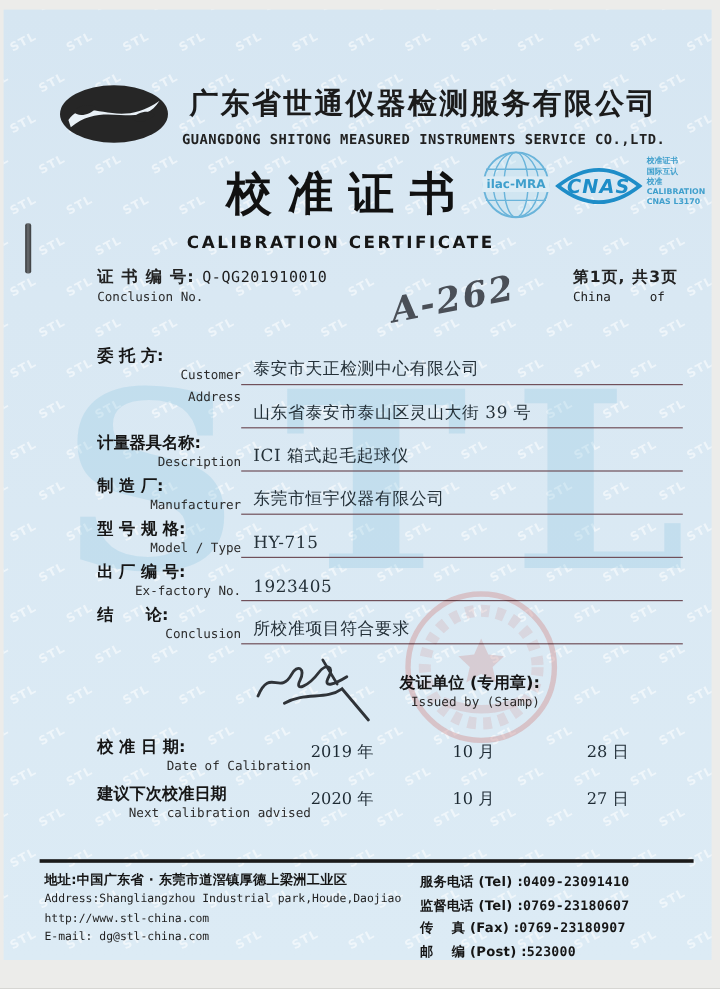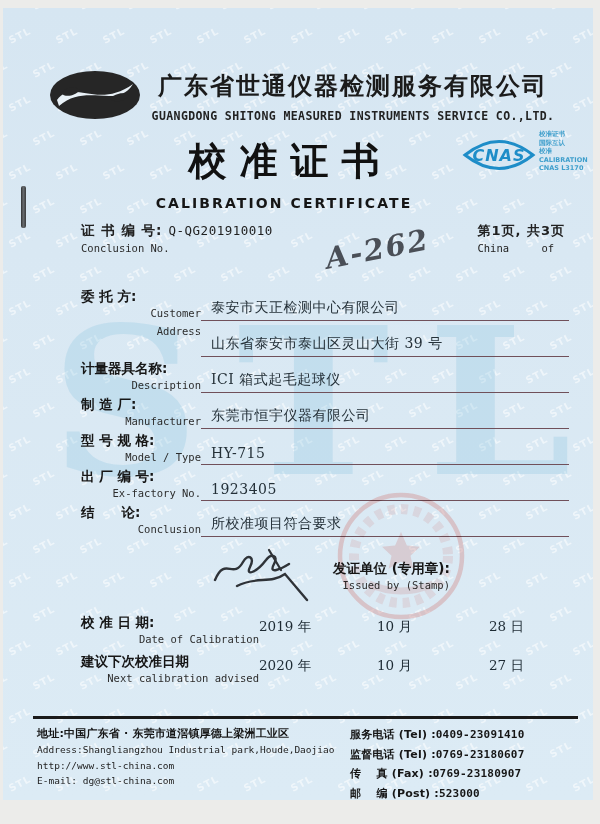--- a/index.html
+++ b/index.html
@@ -424,20 +424,30 @@
         <div class="company-cn">广东省世通仪器检测服务有限公司</div>
         <div class="company-en">GUANGDONG SHITONG MEASURED INSTRUMENTS SERVICE CO.,LTD.</div>
       </div>
 
       <div class="title">
         <div class="title-cn">校准证书</div>
         <div class="title-en">CALIBRATION CERTIFICATE</div>
       </div>
 
       <div class="accred">
+        <div class="ilac">
+          <svg width="58" height="60" viewBox="0 0 58 60">
+            <circle cx="29" cy="30" r="27" fill="rgba(190,225,240,.30)" stroke="#6ab4da" stroke-width="1.6"></circle>
+            <ellipse cx="29" cy="30" rx="10" ry="27" fill="none" stroke="#6ab4da" stroke-width="1.2"></ellipse>
+            <ellipse cx="29" cy="30" rx="19" ry="27" fill="none" stroke="#6ab4da" stroke-width="1.2"></ellipse>
+            <path d="M4,17 H54 M2,30 H56 M4,43 H54" stroke="#6ab4da" stroke-width="1.2" fill="none"></path>
+            <rect x="1" y="23" width="56" height="13" fill="#dcecf5"></rect>
+            <text x="29" y="33" text-anchor="middle" font-family="DejaVu Sans, sans-serif" font-size="10" font-weight="bold" fill="#3f9fcc">ilac-MRA</text>
+          </svg>
+        </div>
         <div class="cnas">
           <svg width="76" height="42" viewBox="0 0 76 42">
             <path d="M4,21 Q38,-6 72,21 Q38,48 4,21 Z" fill="none" stroke="#1e8dc8" stroke-width="3"></path>
             <text x="38" y="27" text-anchor="middle" font-family="DejaVu Sans, sans-serif" font-size="16" font-weight="bold" font-style="italic" fill="#1e8dc8" letter-spacing="1">CNAS</text>
           </svg>
         </div>
         <div class="accred-text">
           <div>校准证书</div>
           <div>国际互认</div>
           <div>校准</div>

